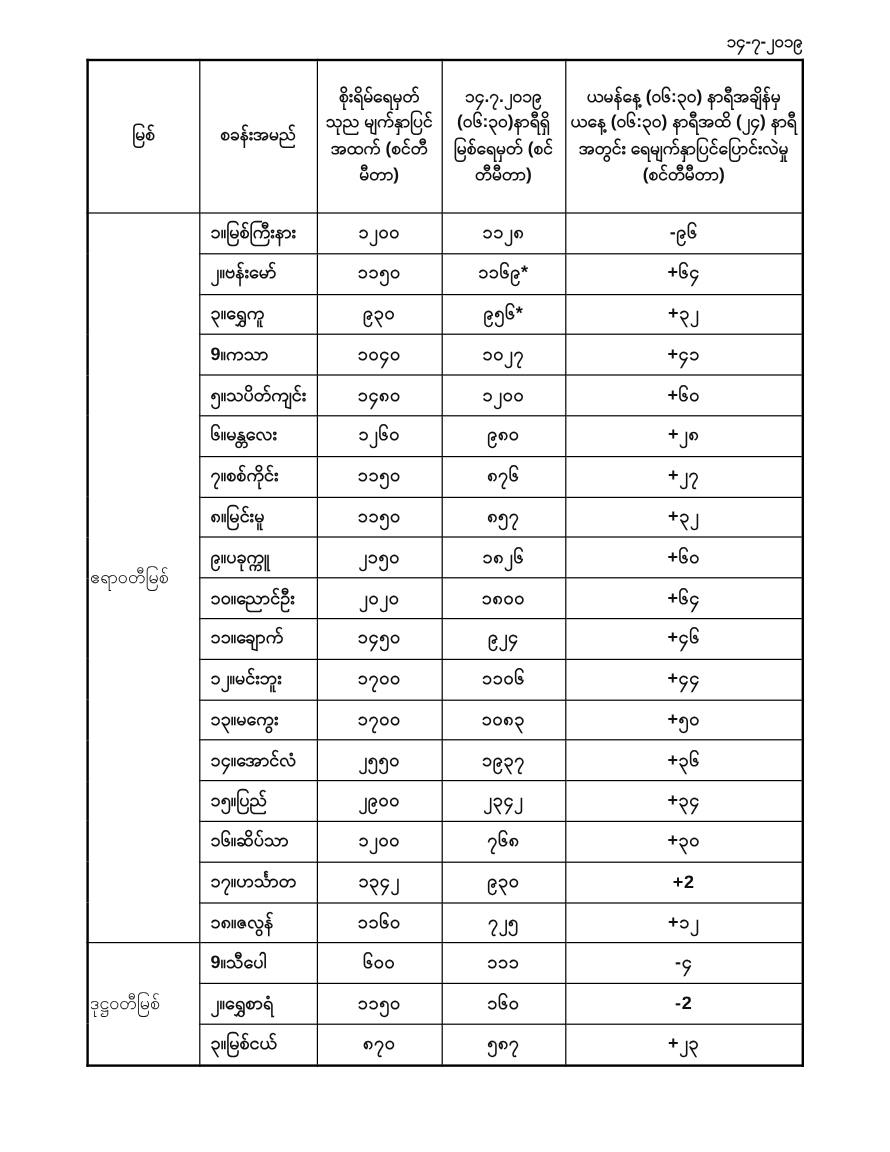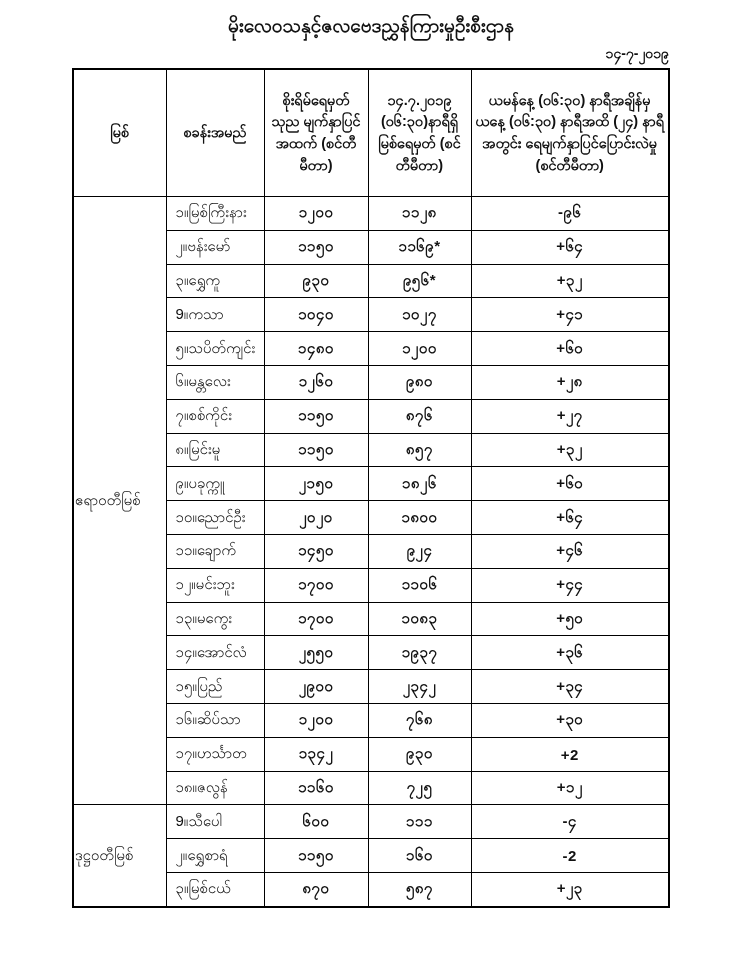--- a/index.html
+++ b/index.html
@@ -31,28 +31,27 @@
     text-align:center;vertical-align:middle;
     padding:2px 3px;line-height:1.5;
     word-break:normal;
   }
   .river-table tbody td{
     height:30.8px;
     font-size:15px;
     vertical-align:middle;
   }
   td.cell-river{text-align:left;font-size:15px;font-weight:400;}
-  td.cell-station{text-align:left;padding-left:9px;font-weight:400;}
+  td.cell-station{text-align:left;padding-left:9px;font-weight:700;}
   td.cell-num{text-align:center;font-weight:700;font-size:15px;letter-spacing:0.5px;}
 </style>
 </head>
 <body>
 
 <div class="titles">
-  <div class="title-line">မိုးလေဝသနှင့်ဇလဗေဒညွှန်ကြားမှုဦးစီးဌာန</div>
 </div>
 
 <div class="date-line">၁၄-၇-၂၀၁၉</div>
 
 <table class="river-table">
   <colgroup>
     <col style="width:93px">
     <col style="width:98px">
     <col style="width:104px">
     <col style="width:103px">

